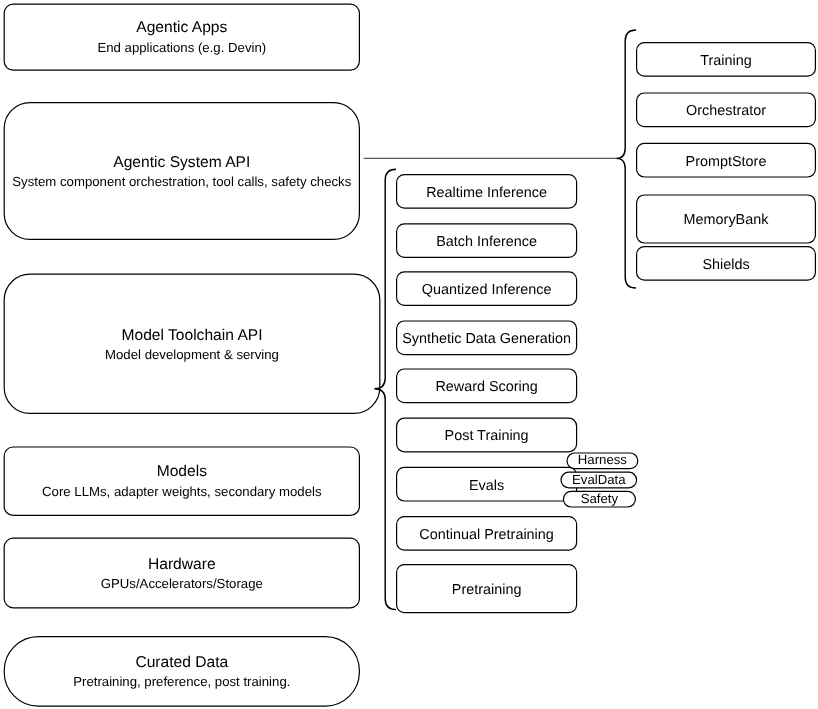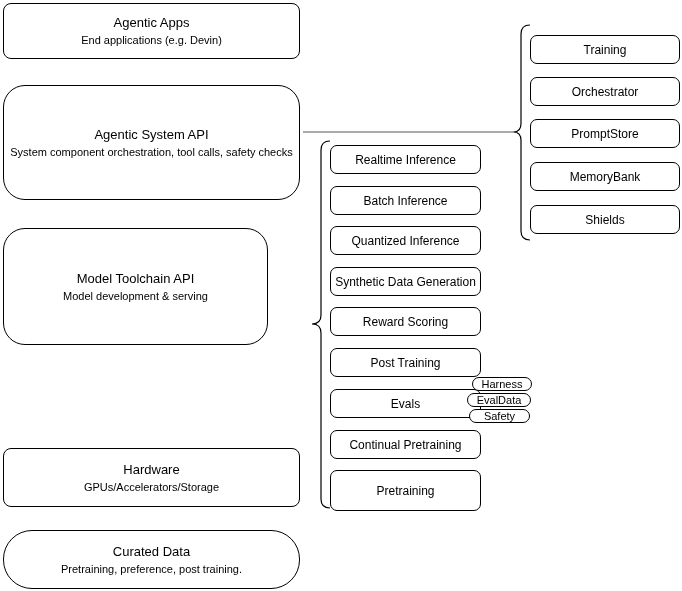--- a/index.html
+++ b/index.html
@@ -73,25 +73,29 @@
   <div class="node small" style="left:3px; top:3px; width:297px; height:56px;">
     <div class="title">Agentic Apps</div>
     <div class="subtitle">End applications (e.g. Devin)</div>
   </div>
 
   <div class="node big" style="left:3px; top:85px; width:297px; height:115px;">
     <div class="title">Agentic System API</div>
     <div class="subtitle">System component orchestration, tool calls, safety checks</div>
   </div>
 
-  <div class="node big" style="left:3px; top:228px; width:265px; height:117px;">
+  <div class="node big" style="left:3px; top:228px; width:314px; height:117px;">
     <div class="title">Model Toolchain API</div>
     <div class="subtitle">Model development &amp; serving</div>
   </div>
 
+  <div class="node small" style="left:3px; top:372px; width:297px; height:58px;">
+    <div class="title">Models</div>
+    <div class="subtitle">Core LLMs, adapter weights, secondary models</div>
+  </div>
 
   <div class="node small" style="left:3px; top:448px; width:297px; height:59px;">
     <div class="title">Hardware</div>
     <div class="subtitle">GPUs/Accelerators/Storage</div>
   </div>
 
   <div class="node small" style="left:3px; top:530px; width:297px; height:59px;border-radius:29px;">
     <div class="title">Curated Data</div>
     <div class="subtitle">Pretraining, preference, post training.</div>
   </div>
@@ -106,16 +110,16 @@
   <div class="chip" style="left:330px; top:430px; width:151px; height:29px;">Continual Pretraining</div>
   <div class="chip" style="left:330px; top:470px; width:151px; height:41px;">Pretraining</div>
 
   <div class="tag" style="left:472px; top:377px; width:60px; height:14px;">Harness</div>
   <div class="tag" style="left:467px; top:393px; width:64px; height:14px;">EvalData</div>
   <div class="tag" style="left:469px; top:409px; width:61px; height:14px;">Safety</div>
 
   <div class="chip" style="left:530px; top:35px; width:150px; height:29px;">Training</div>
   <div class="chip" style="left:530px; top:77px; width:150px; height:29px;">Orchestrator</div>
   <div class="chip" style="left:530px; top:119px; width:150px; height:29px;">PromptStore</div>
-  <div class="chip" style="left:530px; top:162px; width:150px; height:29px;">MemoryBank</div>
+  <div class="chip" style="left:530px; top:162px; width:150px; height:41px;">MemoryBank</div>
   <div class="chip" style="left:530px; top:205px; width:150px; height:29px;">Shields</div>
 
 </div>
 
 </body></html>

